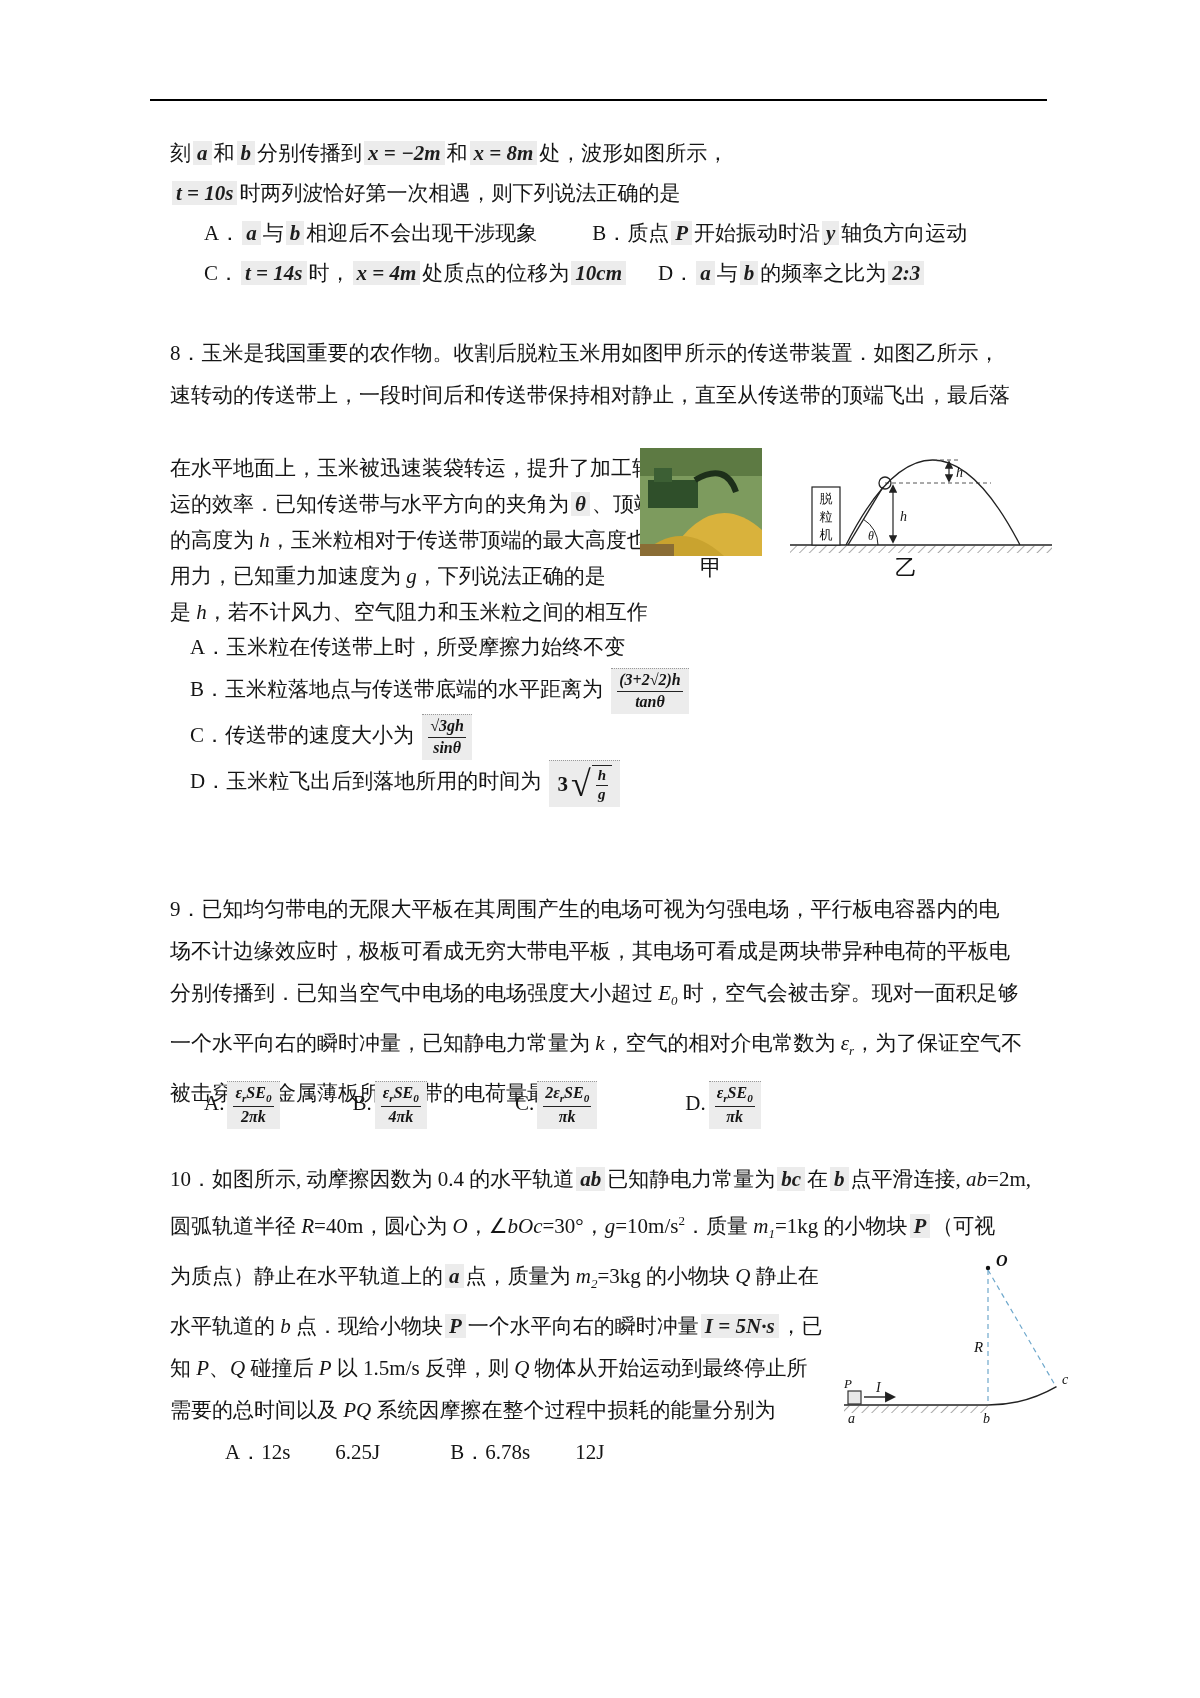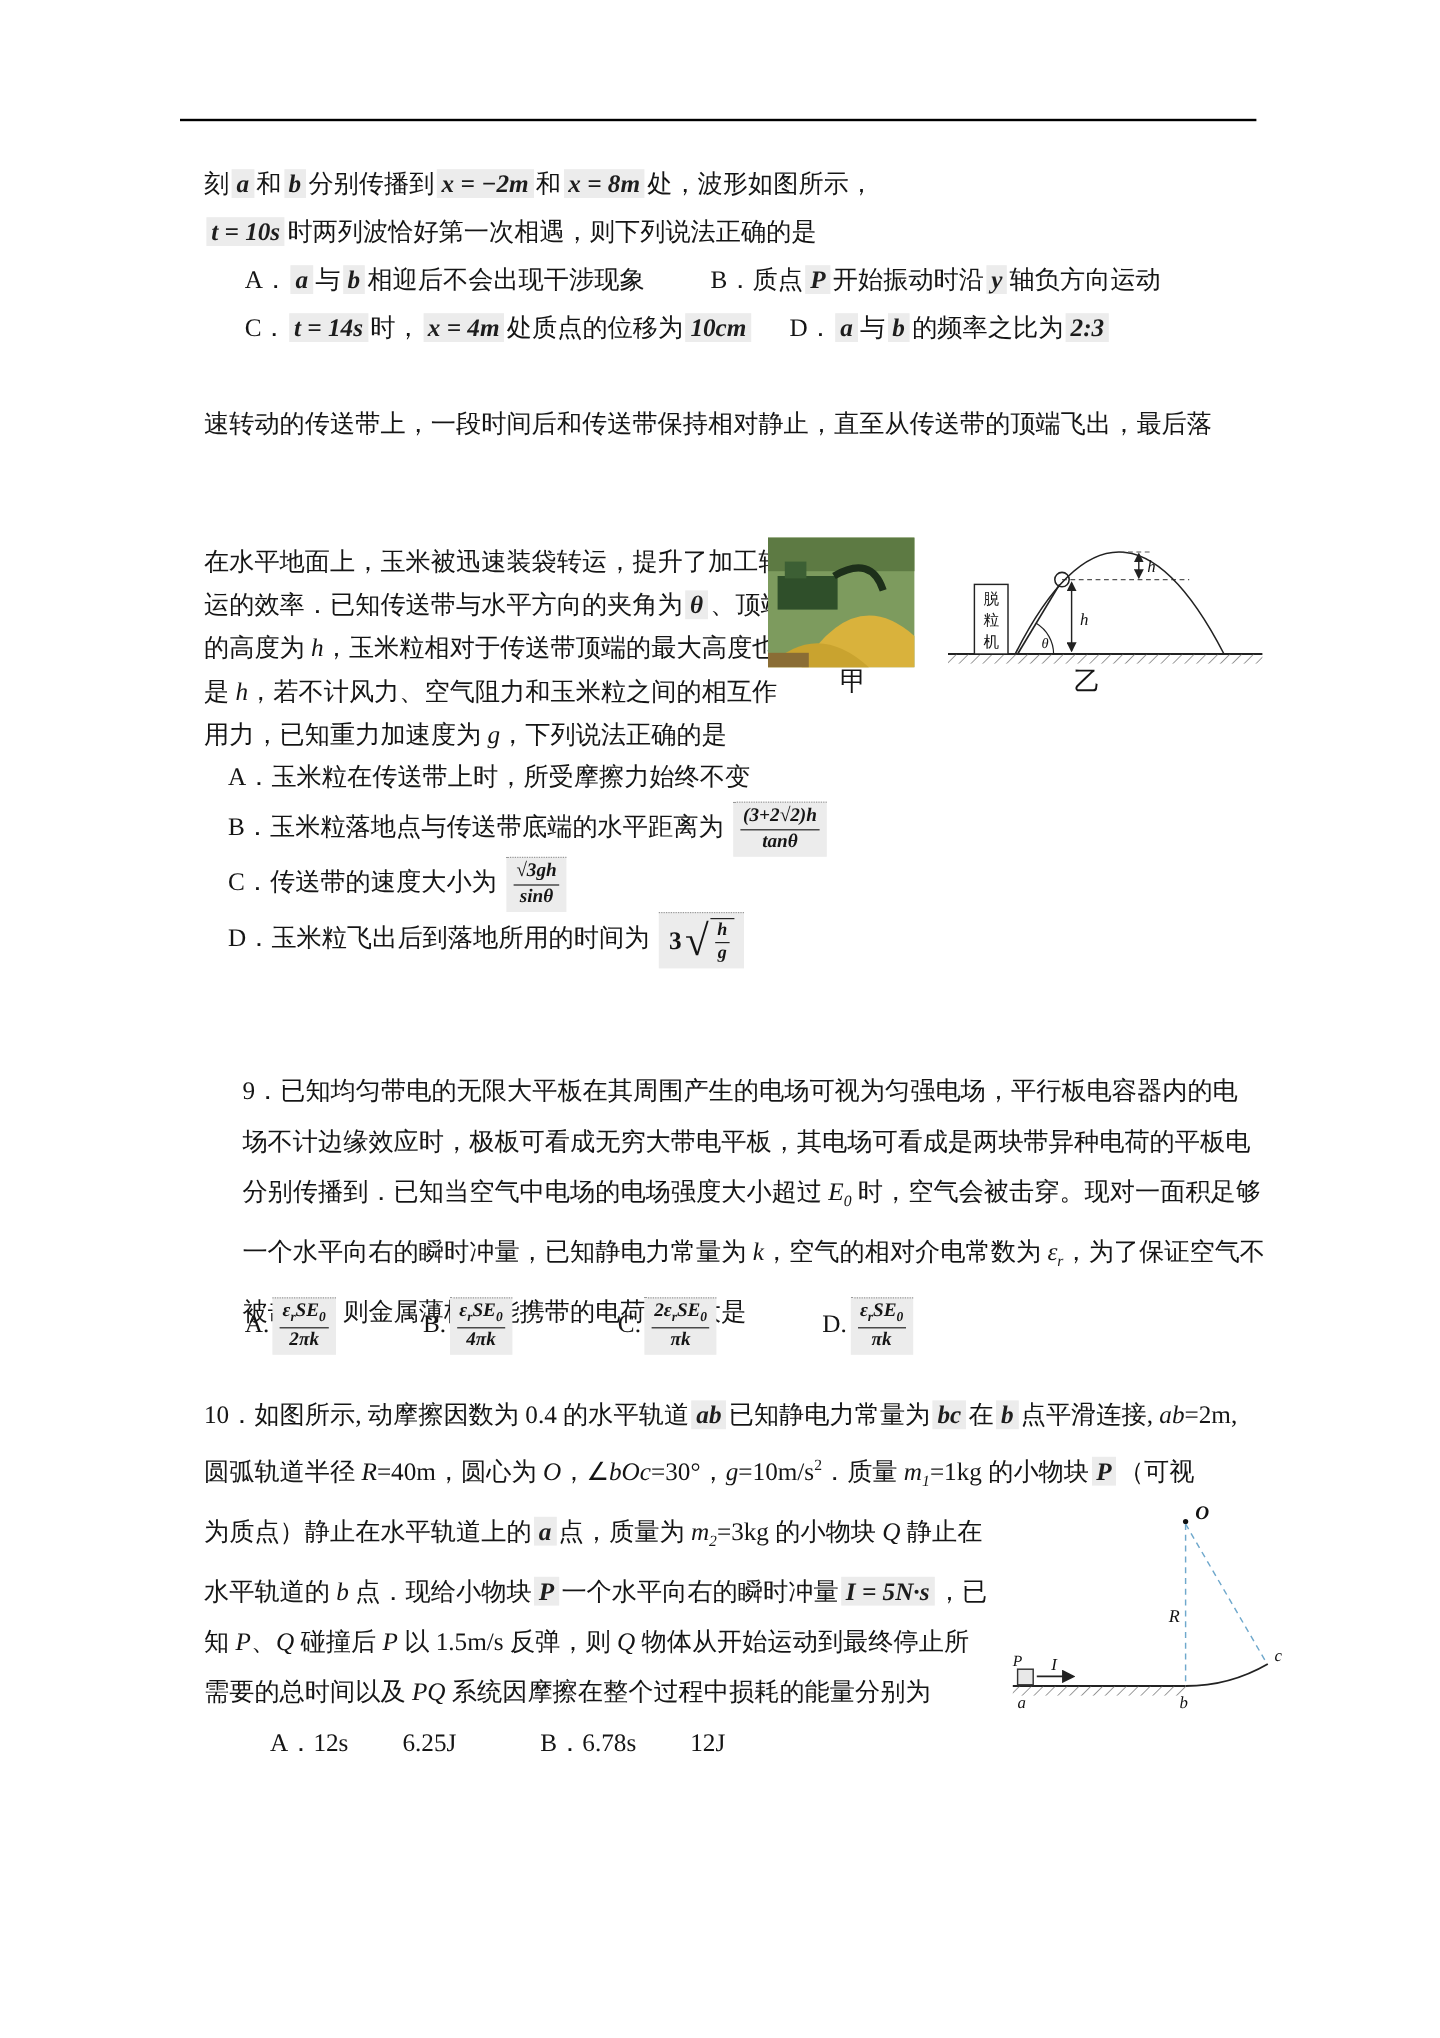--- a/index.html
+++ b/index.html
@@ -43,28 +43,29 @@
   <div class="rule" style="left:150px;top:99px;width:897px;height:2px;"></div>
 
   <div class="blk lh40" style="left:170px;top:133px;width:880px;">
       <div class="line"><span class="t">刻</span><span class="mi">a</span><span class="t">和</span><span class="mi">b</span><span class="t">分别传播到</span><span class="mi">x = −2m</span><span class="t">和</span><span class="mi">x = 8m</span><span class="t">处，波形如图所示，</span></div>
       <div class="line"><span class="mi">t = 10s</span><span class="t">时两列波恰好第一次相遇，则下列说法正确的是</span></div>
       <div class="line"><span class="gap" style="width: 34px;"></span><span class="t">A．</span><span class="mi">a</span><span class="t">与</span><span class="mi">b</span><span class="t">相迎后不会出现干涉现象</span><span class="gap" style="width: 55px;"></span><span class="t">B．质点</span><span class="mi">P</span><span class="t">开始振动时沿</span><span class="mi">y</span><span class="t">轴负方向运动</span></div>
       <div class="line"><span class="gap" style="width: 34px;"></span><span class="t">C．</span><span class="mi">t = 14s</span><span class="t">时，</span><span class="mi">x = 4m</span><span class="t">处质点的位移为</span><span class="mi">10cm</span><span class="gap" style="width: 30px;"></span><span class="t">D．</span><span class="mi">a</span><span class="t">与</span><span class="mi">b</span><span class="t">的频率之比为</span><span class="mi">2:3</span></div>
     </div>
 
   <div class="blk lh42" style="left:170px;top:332px;width:885px;">
+      <div class="line"><span class="t">8．玉米是我国重要的农作物。收割后脱粒玉米用如图甲所示的传送带装置．如图乙所示，</span></div>
       <div class="line"><span class="t">速转动的传送带上，一段时间后和传送带保持相对静止，直至从传送带的顶端飞出，最后落</span></div>
     </div>
   <div class="blk lh36" style="left:170px;top:450px;width:470px;">
       <div class="line"><span class="t">在水平地面上，玉米被迅速装袋转运，提升了加工转</span></div>
       <div class="line"><span class="t">运的效率．已知传送带与水平方向的夹角为</span><span class="mi">θ</span><span class="t">、顶端</span></div>
       <div class="line"><span class="t">的高度为 </span><span class="vi">h</span><span class="t">，玉米粒相对于传送带顶端的最大高度也</span></div>
+      <div class="line"><span class="t">用力，已知重力加速度为 </span><span class="vi">g</span><span class="t">，下列说法正确的是</span></div>
       <div class="line"><span class="t">是 </span><span class="vi">h</span><span class="t">，若不计风力、空气阻力和玉米粒之间的相互作</span></div>
-      <div class="line"><span class="t">用力，已知重力加速度为 </span><span class="vi">g</span><span class="t">，下列说法正确的是</span></div>
     </div>
   <div class="blk lh42" style="left:156px;top:626px;width:880px;">
       <div class="line"><span class="gap" style="width: 34px;"></span><span class="t">A．玉米粒在传送带上时，所受摩擦力始终不变</span></div>
       <div class="line"><span class="gap" style="width: 34px;"></span><span class="t">B．玉米粒落地点与传送带底端的水平距离为 </span><span class="frac"><span class="num">(3+2√2)h</span><span class="den">tanθ</span></span></div>
       <div class="line"><span class="gap" style="width: 34px;"></span><span class="t">C．传送带的速度大小为 </span><span class="frac"><span class="num">√3gh</span><span class="den">sinθ</span></span></div>
       <div class="line"><span class="gap" style="width: 34px;"></span><span class="t">D．玉米粒飞出后到落地所用的时间为 </span><span class="sqfr">
           <span class="pre">3</span>
           <span class="radical">√</span>
           <span class="frac2">
             <span class="num">h</span>
@@ -108,21 +109,21 @@
     <line x1="147" y1="23" x2="172" y2="23" stroke="#555" stroke-width="1" stroke-dasharray="4 3"></line>
     <line x1="163" y1="25" x2="163" y2="44" stroke="#222" stroke-width="1.2" marker-start="url(#a1)" marker-end="url(#a1)"></line>
     <text x="170" y="40" font-size="14" font-style="italic">h</text>
     <line x1="107" y1="49" x2="107" y2="105" stroke="#222" stroke-width="1.2" marker-start="url(#a1)" marker-end="url(#a1)"></line>
     <text x="114" y="84" font-size="14" font-style="italic">h</text>
   </svg>
 
   <div class="caption" style="left:700px;top:553px;">甲</div>
   <div class="caption" style="left:895px;top:553px;">乙</div>
 
-  <div class="blk lh42" style="left:170px;top:888px;width:885px;margin-left:32px;">
+  <div class="blk lh42" style="left:170px;top:888px;width:885px;">
       <div class="line"><span class="t">9．已知均匀带电的无限大平板在其周围产生的电场可视为匀强电场，平行板电容器内的电</span></div>
       <div class="line"><span class="t">场不计边缘效应时，极板可看成无穷大带电平板，其电场可看成是两块带异种电荷的平板电</span></div>
       <div class="line"><span class="t">分别传播到．已知当空气中电场的电场强度大小超过 </span><span class="vi">E</span><span class="sb">0</span><span class="t"> 时，空气会被击穿。现对一面积足够</span></div>
       <div class="line"><span class="t">一个水平向右的瞬时冲量，已知静电力常量为 </span><span class="vi">k</span><span class="t">，空气的相对介电常数为 </span><span class="vi">ε</span><span class="sb">r</span><span class="t">，为了保证空气不</span></div>
       <div class="line"><span class="t">被击穿，则金属薄板所能携带的电荷量最大是</span></div>
     </div>
   <div class="blk lh48" style="left:170px;top:1078px;width:880px;">
       <div class="line"><span class="gap" style="width: 34px;"></span><span class="t">A.</span><span class="frac"><span class="num">ε<sub>r</sub>SE<sub>0</sub></span><span class="den">2πk</span></span><span class="gap" style="width: 70px;"></span><span class="t">B.</span><span class="frac"><span class="num">ε<sub>r</sub>SE<sub>0</sub></span><span class="den">4πk</span></span><span class="gap" style="width: 85px;"></span><span class="t">C.</span><span class="frac"><span class="num">2ε<sub>r</sub>SE<sub>0</sub></span><span class="den">πk</span></span><span class="gap" style="width: 85px;"></span><span class="t">D.</span><span class="frac"><span class="num">ε<sub>r</sub>SE<sub>0</sub></span><span class="den">πk</span></span></div>
     </div>
 

